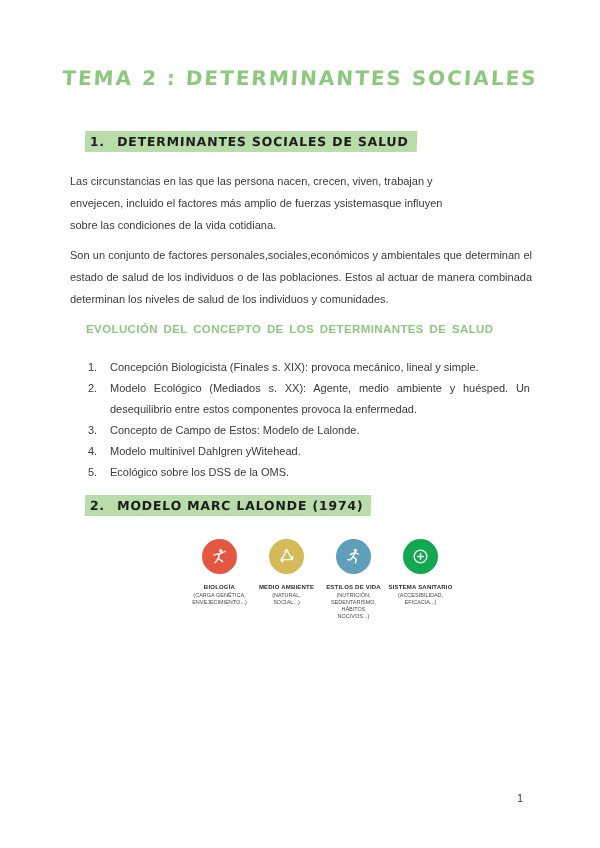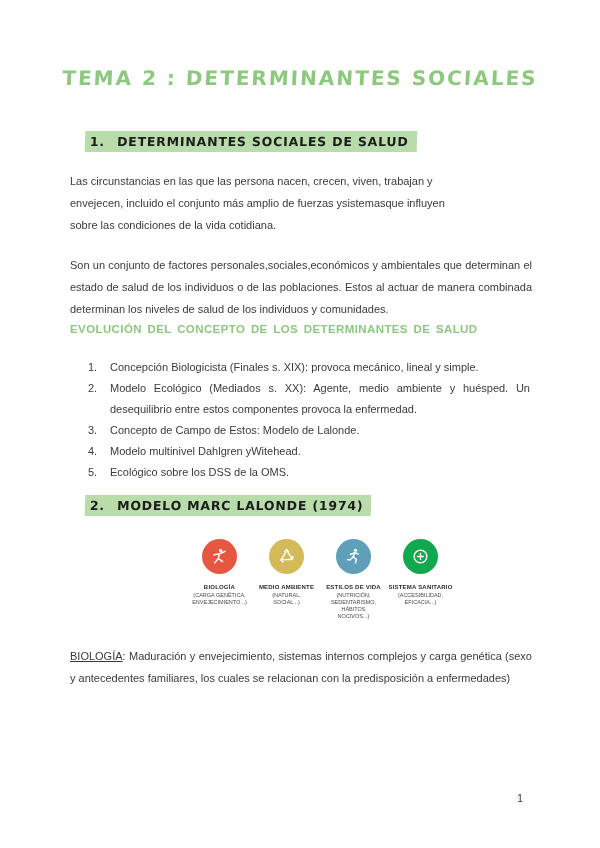--- a/index.html
+++ b/index.html
@@ -112,25 +112,25 @@
 
 <div class="page">
 
   <div class="doc-title" style="color: rgb(141, 200, 127);">TEMA 2 : DETERMINANTES SOCIALES</div>
 
   <div class="section-header" style="top: 131px; background-color: rgb(185, 220, 171);">
     <span class="sec-num">1.</span>
     <span>DETERMINANTES SOCIALES DE SALUD</span>
   </div>
 
-  <p class="body-par" style="top:170px; width:392px;">Las circunstancias en las que las persona nacen, crecen, viven, trabajan y envejecen, incluido el conjunto más amplio de fuerzas ysistemasque influyen sobre las condiciones de la vida cotidiana.</p>
-
-  <p class="body-par justify" style="top:244px; width:462px;margin-top:10px;">Son un conjunto de factores personales,sociales,económicos y ambientales que determinan el estado de salud de los individuos o de las poblaciones. Estos al actuar de manera combinada determinan los niveles de salud de los individuos y comunidades.</p>
-
-  <div class="green-heading" style="color: rgb(141, 200, 127);">EVOLUCIÓN DEL CONCEPTO DE LOS DETERMINANTES DE SALUD</div>
+  <p class="body-par" style="top:170px; width:392px;">Las circunstancias en las que las persona nacen, crecen, viven, trabajan y envejecen, incluido el factores más amplio de fuerzas ysistemasque influyen sobre las condiciones de la vida cotidiana.</p>
+
+  <p class="body-par justify" style="top:244px; width:462px;">Son un conjunto de factores personales,sociales,económicos y ambientales que determinan el estado de salud de los individuos o de las poblaciones. Estos al actuar de manera combinada determinan los niveles de salud de los individuos y comunidades.</p>
+
+  <div class="green-heading" style="color: rgb(141, 200, 127); margin-left: 16px;">EVOLUCIÓN DEL CONCEPTO DE LOS DETERMINANTES DE SALUD</div>
 
   <div class="num-list">
     <div class="li">
       <span class="li-num">1.</span>
       <span class="li-text">Concepción Biologicista (Finales s. XIX): provoca mecánico, lineal y simple.</span>
     </div>
     <div class="li">
       <span class="li-num">2.</span>
       <span class="li-text">Modelo Ecológico (Mediados s. XX): Agente, medio ambiente y huésped. Un desequilibrio entre estos componentes provoca la enfermedad.</span>
     </div>
@@ -213,18 +213,17 @@
             <path d="M8.2 12 L15.8 12"></path>
           </svg>
         </span>
       </div>
       <div class="det-label">SISTEMA SANITARIO</div>
       <div class="det-sublabel">(ACCESIBILIDAD, EFICACIA...)</div>
     </div>
 
   </div>
 
-  <p class="body-par justify" style="top:645px; width:462px;"><span class="term-underline">BIOLOGÍA</span><span>: Maduración y envejecimiento, sistemas internos complejos y carga genética (sexo y antecedentes familiares, los cuales se relacionan con la predisposición a enfermedades)</span></p>
 
 
   <div class="page-number">1</div>
 
 </div>
 
 </body></html>

